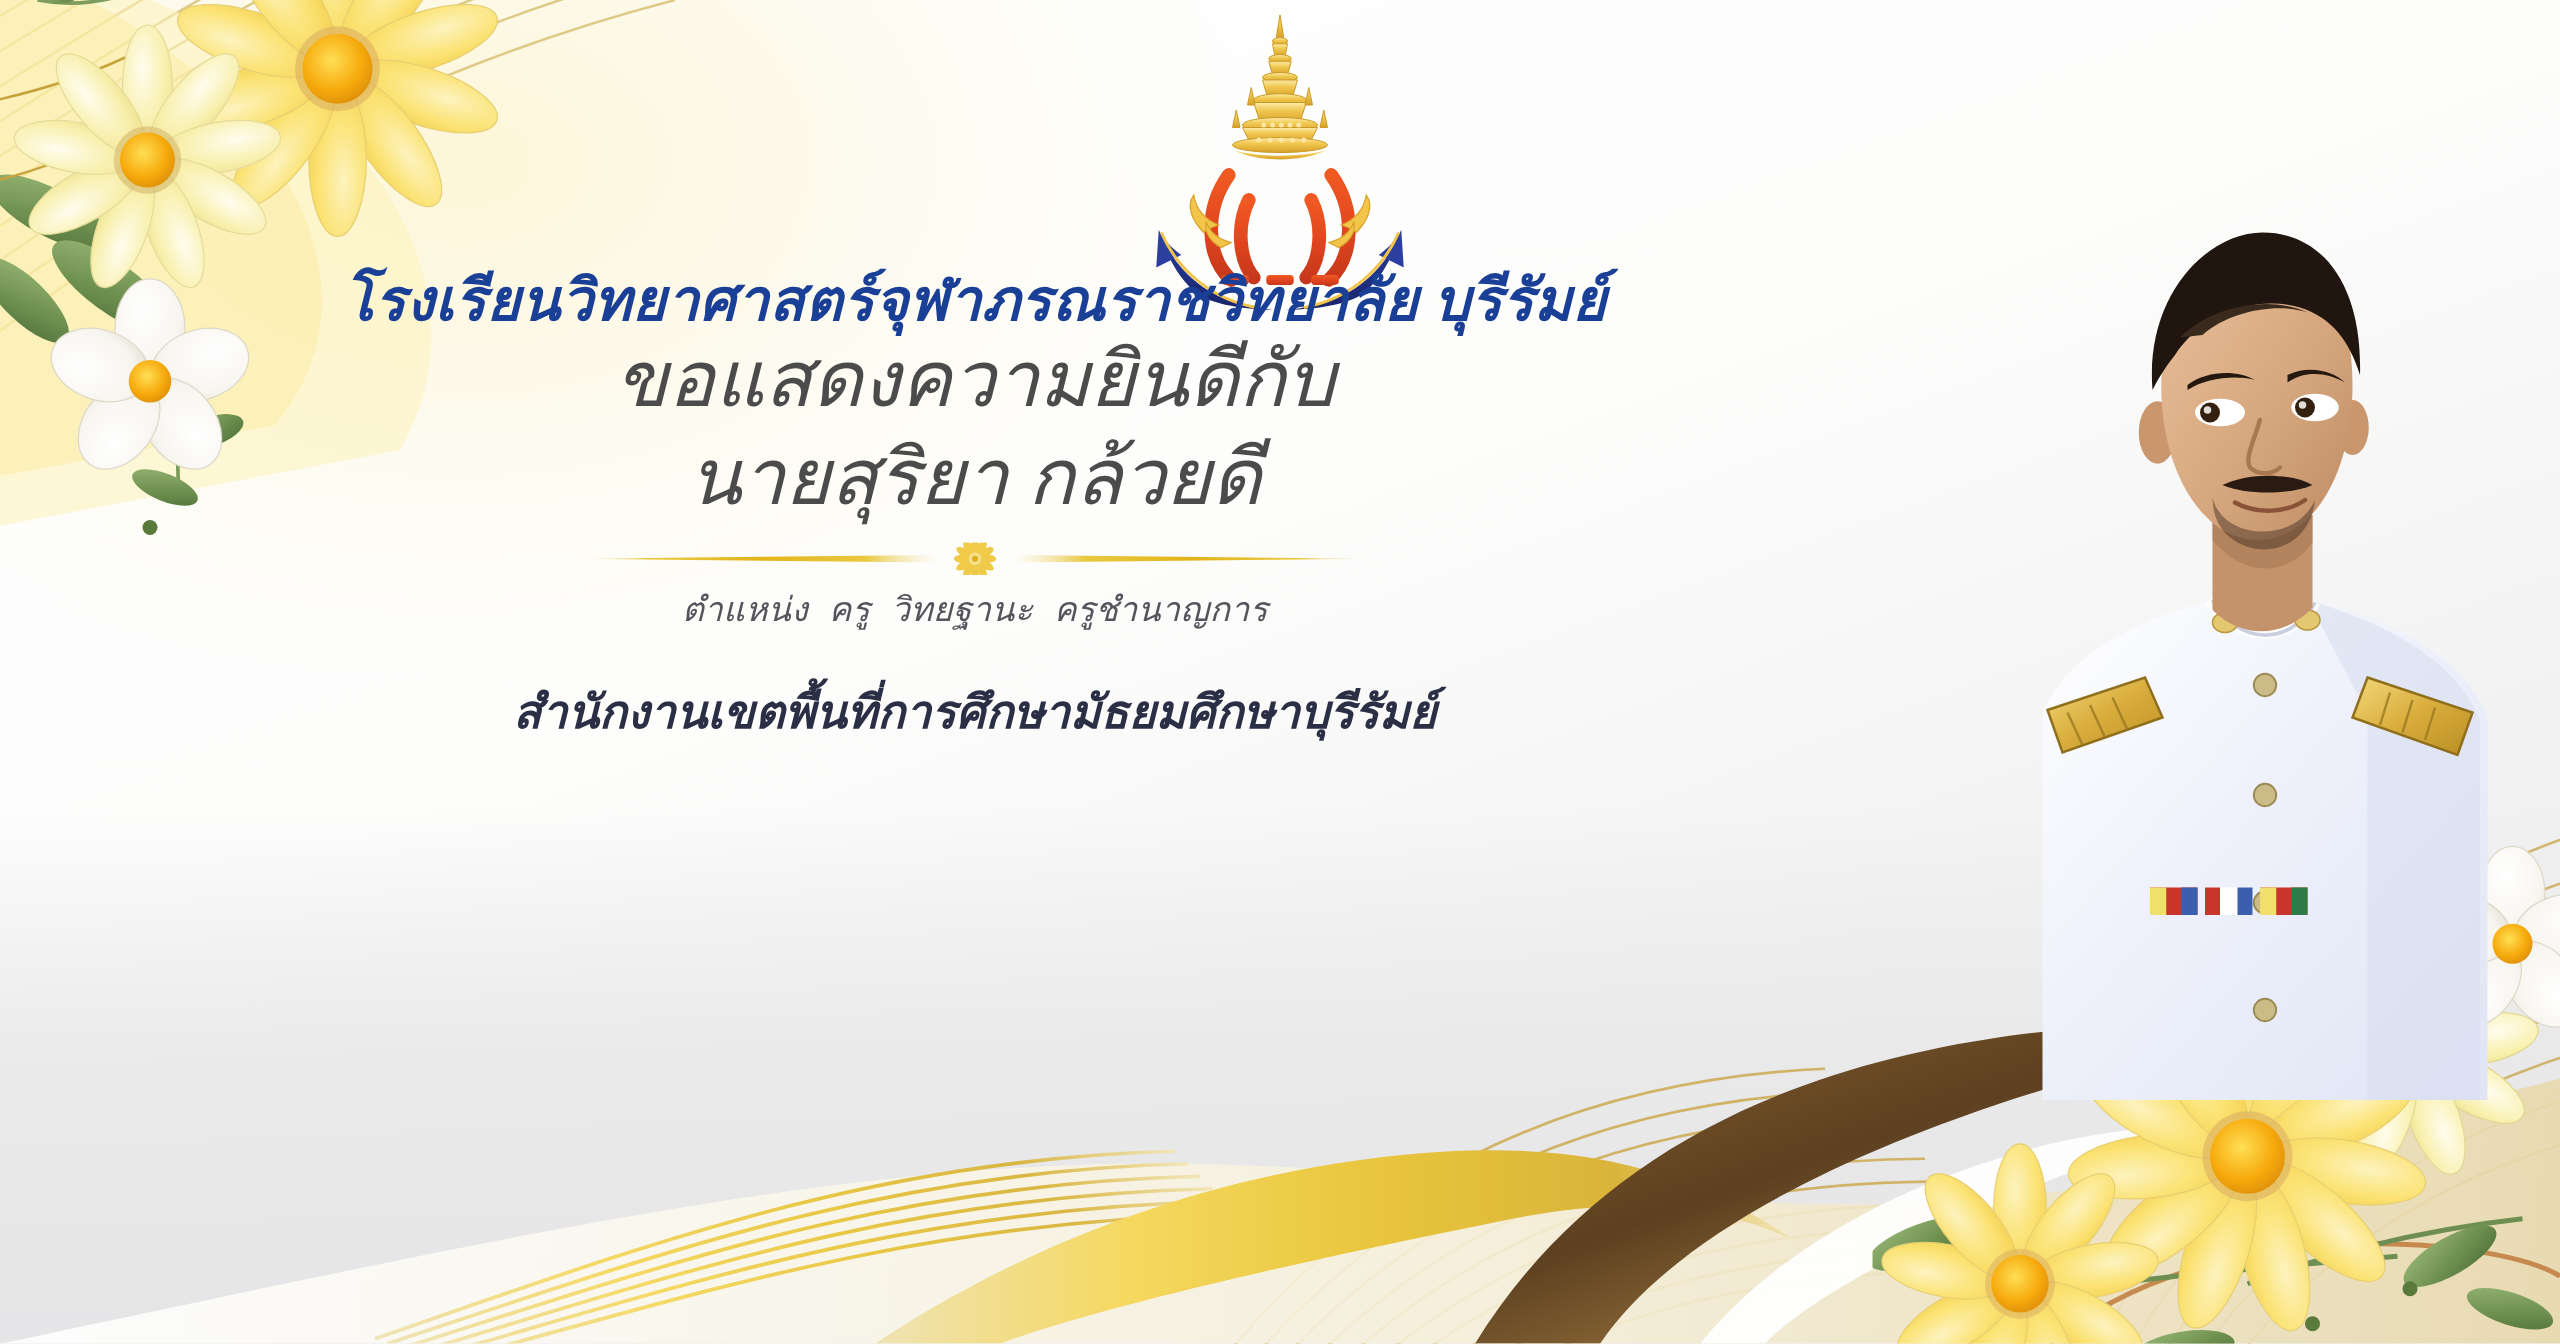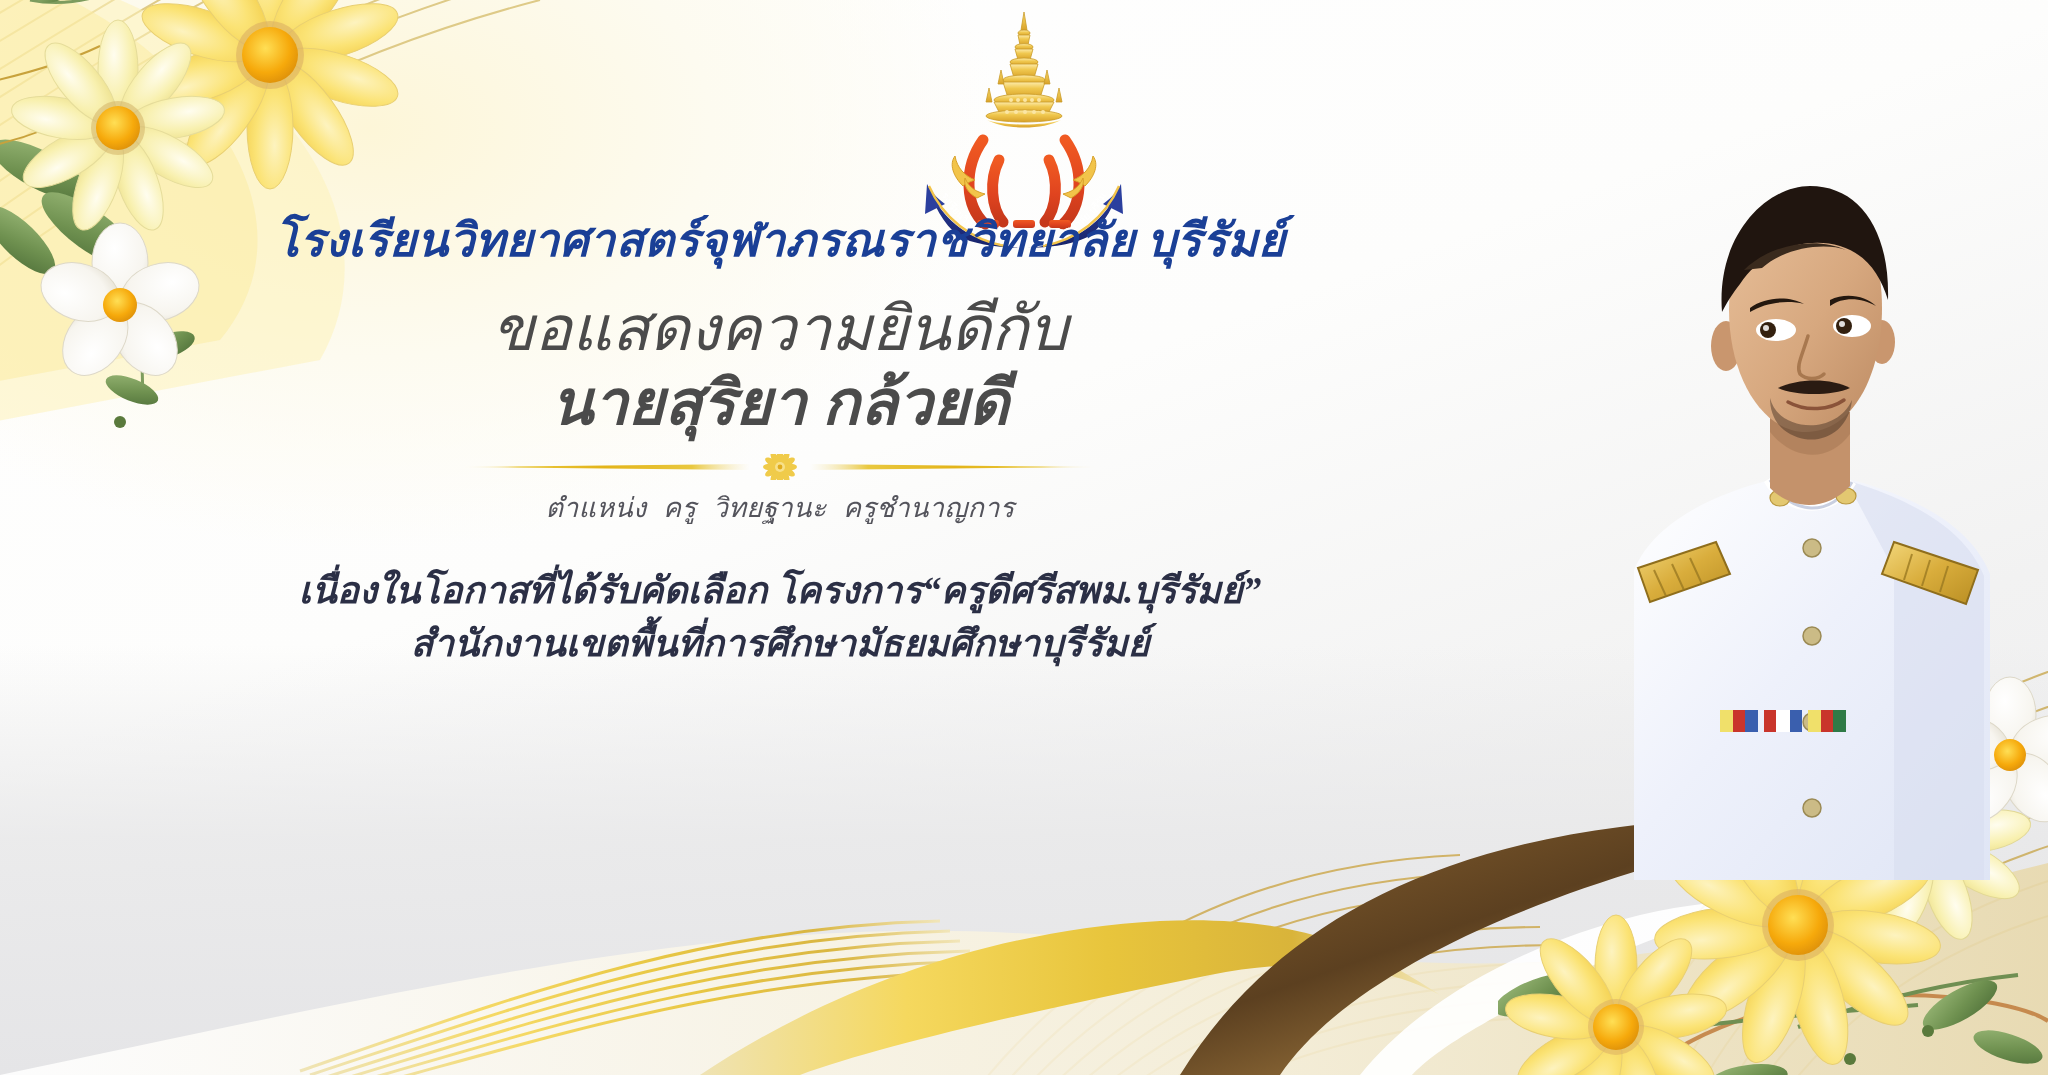--- a/index.html
+++ b/index.html
@@ -44,30 +44,30 @@
   }
   .school-name{
     font-family:"Liberation Serif", serif;
     font-weight:bold;font-style:italic;
     font-size:46px;letter-spacing:.5px;
     color:#1a3f96;
     line-height:1.15;
     white-space:nowrap;
   }
   .congrats{
-    margin-top:24px;
-    font-family:Liberation Sans, sans-serif;
+    margin-top:4px;
+    font-family:Liberation Mono, monospace;
     font-style:italic;font-weight:normal;
     font-size:62px;color:#4b4b4b;line-height:1.18;
     white-space:nowrap;
   }
   .honoree{
     margin-top:2px;
     font-family:"Liberation Serif", serif;
-    font-style:italic;font-weight:bold;
+    font-style:italic;font-weight:normal;
     font-size:62px;color:#4b4b4b;line-height:1.18;
     white-space:nowrap;
   }
 
   
   .divider{
     margin:14px auto 0;width:640px;height:26px;position:relative;
   }
 
   .position-line{
@@ -610,19 +610,18 @@
           </g>
           <circle r="5" fill="#f7e08a"></circle>
           <circle r="2.4" fill="#e0ab1c"></circle>
         </g>
       </svg>
     </div>
 
     <div class="position-line">ตำแหน่ง ครู  วิทยฐานะ ครูชำนาญการ</div>
 
     <div class="body-lines">
-      <div>เนื่องในโอกาสที่ได้รับคัดเลือก โครงการ“ครูดีศรีสพม.บุรีรัมย์”</div>
       <div>สำนักงานเขตพื้นที่การศึกษามัธยมศึกษาบุรีรัมย์</div>
     </div>
 
   </div>
 
 </div>
 
 </body></html>

